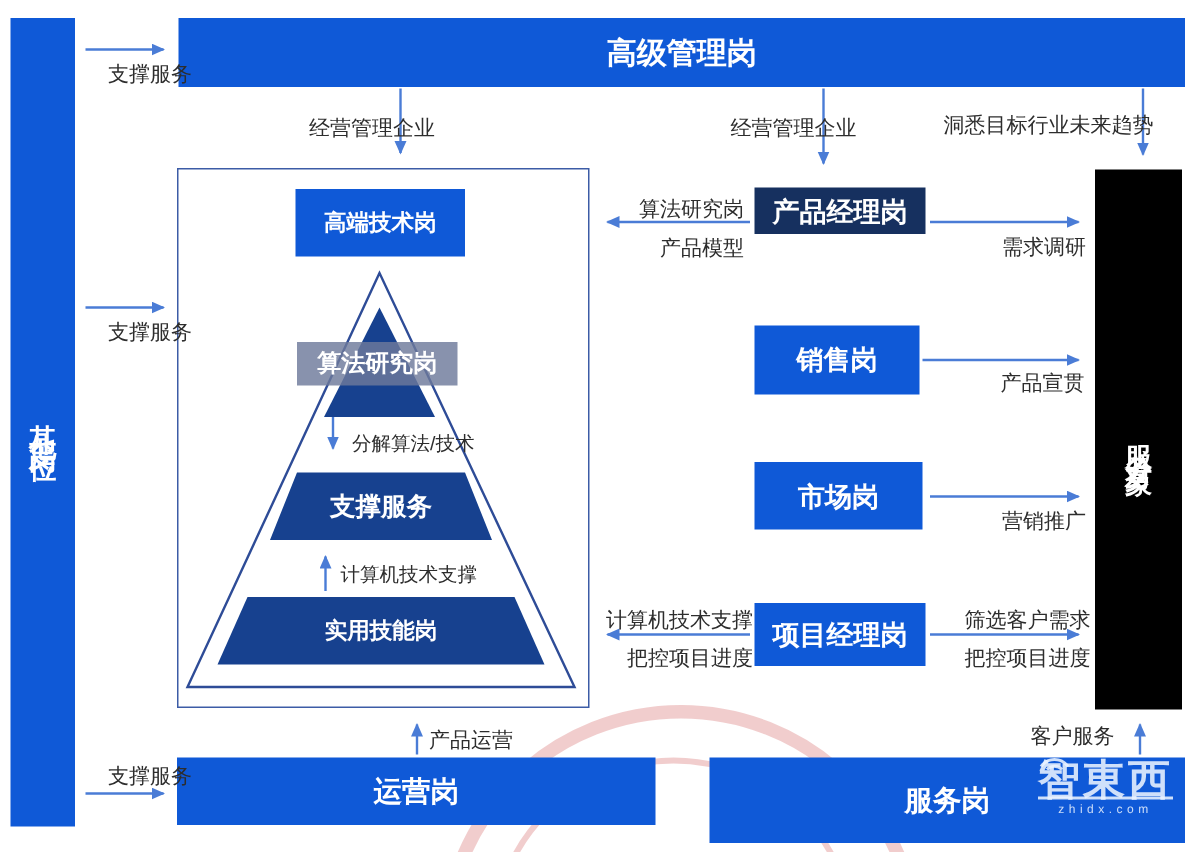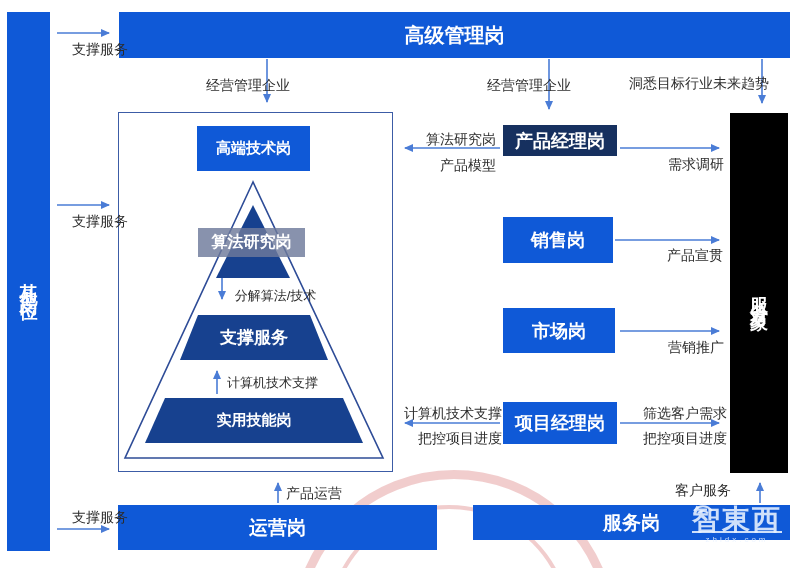--- a/index.html
+++ b/index.html
@@ -116,21 +116,21 @@
     <span>项目经理岗</span>
   </div>
 
   <div class="abs boxtx z2" style="left:730px; top:113px; width:58px; height:360px; background:#000; font-size:18px;">
     <span class="vtext" style="letter-spacing:5px;">服务对象</span>
   </div>
 
   <div class="abs blue boxtx z2" style="left:118px; top:505px; width:319px; height:45px; font-size:19px;">
     <span>运营岗</span>
   </div>
-  <div class="abs blue boxtx z2" style="left:473px; top:505px; width:317px; height:35px; font-size:19px;">
+  <div class="abs blue boxtx z2" style="left:473px; top:505px; width:317px; height:57px; font-size:19px;">
     <span>服务岗</span>
   </div>
 
   <div class="lbl" style="left:48px; top:38px; width:80px;">支撑服务</div>
   <div class="lbl" style="left:48px; top:210px; width:80px;">支撑服务</div>
   <div class="lbl" style="left:48px; top:506px; width:80px;">支撑服务</div>
 
   <div class="lbl" style="left:150px; top:74px; width:140px;">经营管理企业</div>
   <div class="lbl" style="left:431px; top:74px; width:140px;">经营管理企业</div>
   <div class="lbl" style="left:609px; top:72px; width:160px;">洞悉目标行业未来趋势</div>
@@ -145,21 +145,21 @@
 
   <div class="lbl" style="left:392px; top:401px; width:110px; line-height:25px;">
     <span style="display:block;">计算机技术支撑</span>
     <span style="display:block;">把控项目进度</span>
   </div>
   <div class="lbl" style="left:617px; top:401px; width:110px; line-height:25px;">
     <span style="display:block;">筛选客户需求</span>
     <span style="display:block;">把控项目进度</span>
   </div>
 
-  <div class="lbl" style="left:675px; top:479px; width:80px; text-align:left;">客户服务</div>
+  <div class="lbl" style="left:675px; top:479px; width:80px; text-align:center;">客户服务</div>
   <div class="lbl" style="left:286px; top:482px; width:80px; text-align:left;">产品运营</div>
 
   <div class="lbl lbl-sm" style="left:228px; top:286px; width:95px; text-align:center;">分解算法/技术</div>
   <div class="lbl lbl-sm" style="left:227px; top:373px; width:110px; text-align:left;">计算机技术支撑</div>
 
   <div class="brandmark">
     <svg class="wifi" width="26" height="13" viewBox="0 0 26 13">
       <path d="M4,10 A11,11 0 0 1 22,10" fill="none" stroke="rgba(235,243,255,0.88)" stroke-width="2"></path>
       <path d="M8,12 A7,7 0 0 1 18,12" fill="none" stroke="rgba(235,243,255,0.88)" stroke-width="2"></path>
     </svg>

